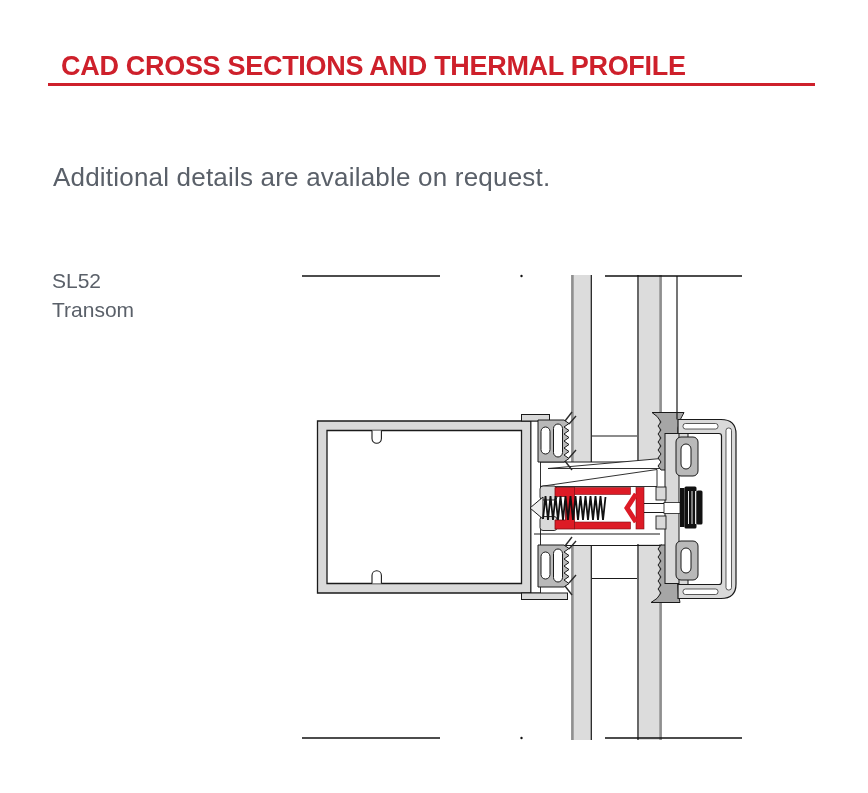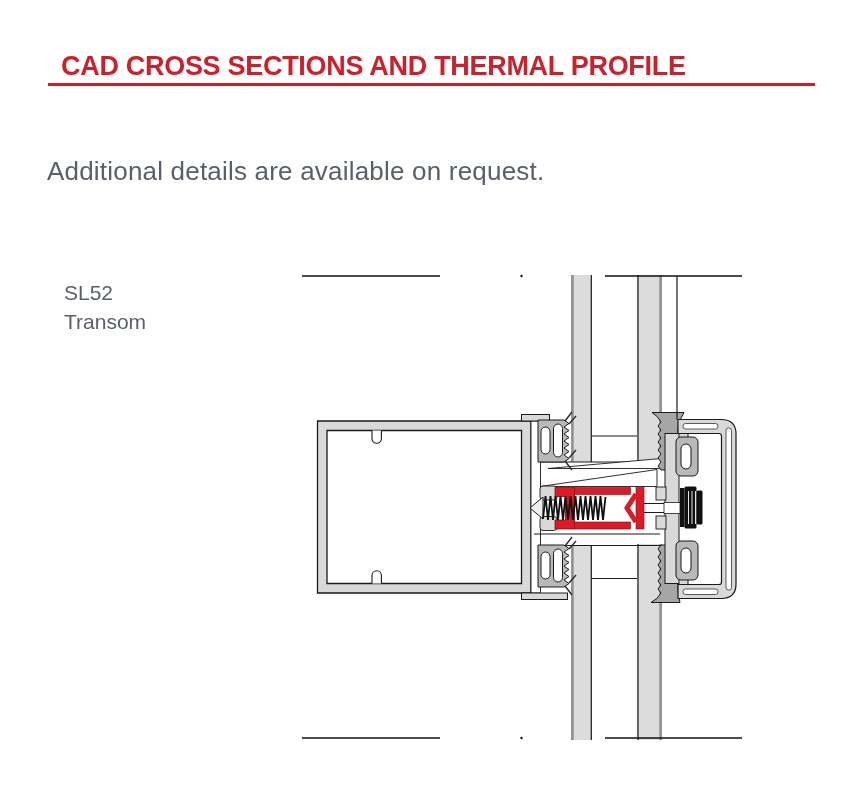--- a/index.html
+++ b/index.html
@@ -10,25 +10,25 @@
   .page-title{
     position:absolute;left:48px;top:38px;margin:13px;
     font-size:27px;font-weight:bold;letter-spacing:-0.3px;
     color:#CE202B;font-stretch:condensed;white-space:nowrap;
   }
   .title-rule{
     position:absolute;left:48px;top:83px;width:767px;height:3px;
     background:#CE202B;
   }
   .intro-text{
-    position:absolute;left:47px;top:156px;margin:0;
+    position:absolute;left:47px;top:156px;margin:6px;
     font-size:26px;color:#5A6069;letter-spacing:0.2px;white-space:nowrap;
   }
   .figure-label{
-    position:absolute;left:48px;top:262px;margin:16px;
+    position:absolute;left:48px;top:262px;margin:4px;
     font-size:21px;line-height:29px;color:#5A6069;
   }
   .cad-svg{position:absolute;left:0;top:0;}
 </style>
 </head>
 <body>
 
 <h1 class="page-title">CAD CROSS SECTIONS AND THERMAL PROFILE</h1>
 <div class="title-rule"></div>
 

